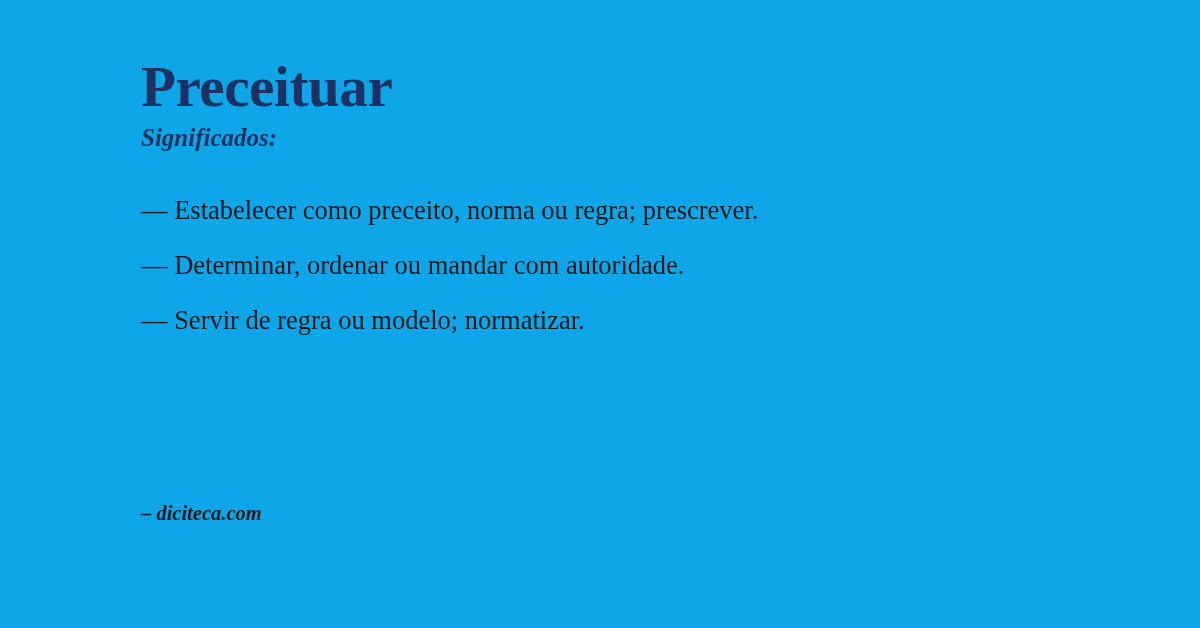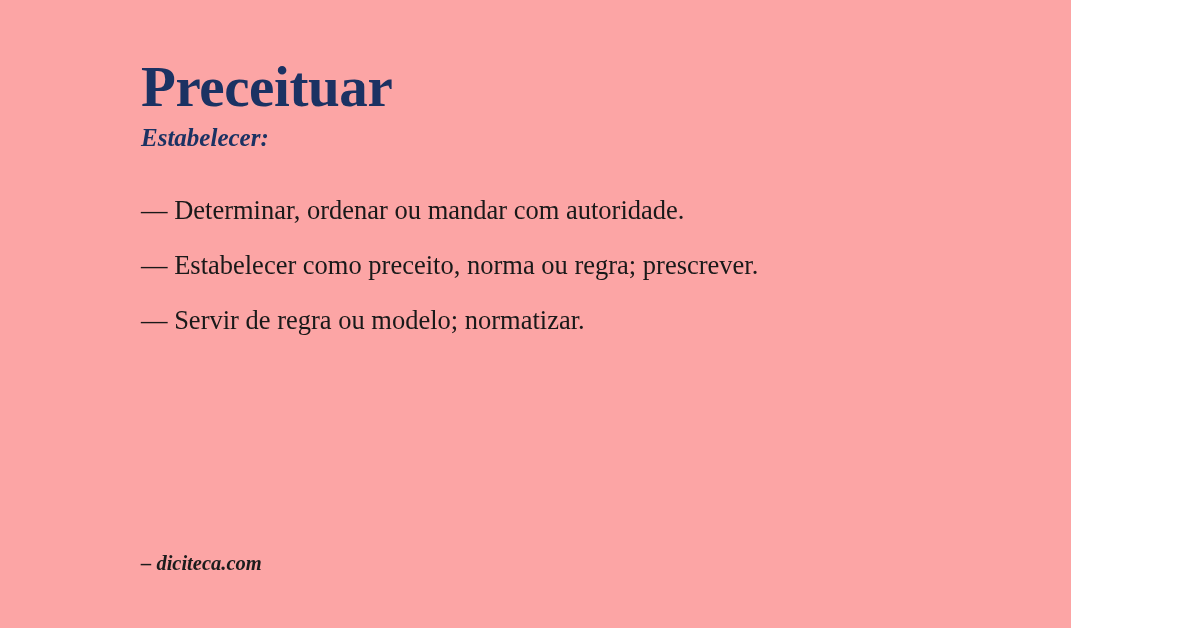--- a/index.html
+++ b/index.html
@@ -11,25 +11,25 @@
     width: 1200px;
     height: 628px;
     background: #ffffff;
     font-family: "Liberation Serif", "DejaVu Serif", serif;
     -webkit-font-smoothing: antialiased;
     overflow: hidden;
   }
 
   .card {
     position: relative;
-    width: 1071px;
+    width: 1200px;
     height: 628px;
     box-sizing: border-box;
     padding: 58px 60px 0 141px;
-    background: #fca5a5;
+    background: #0ea5e9;
   }
 
   .word-title {
     font-family: "Liberation Serif", "DejaVu Serif", serif;
     font-size: 57px;
     font-weight: bold;
     line-height: 1.0;
     color: #1b3263;
     letter-spacing: -0.4px;
     margin: 0;
@@ -66,40 +66,40 @@
     text-indent: 0;
   }
 
   .definition-item:last-child {
     margin-bottom: 8px;
   }
 
   .footer-credit {
     position: absolute;
     left: 141px;
-    top: 551px;
+    top: 501px;
     font-family: "Liberation Serif", "DejaVu Serif", serif;
     font-size: 20.5px;
     font-weight: bold;
     font-style: italic;
     color: #1c1c1c;
     line-height: 1.2;
     white-space: nowrap;
   }
 </style>
 </head>
 <body>
 
 <div class="card">
 
   <h1 class="word-title">Preceituar</h1>
 
-  <div class="meanings-label">Estabelecer:</div>
+  <div class="meanings-label">Significados:</div>
 
   <ul class="definitions">
+    <li class="definition-item">— Estabelecer como preceito, norma ou regra; prescrever.</li>
     <li class="definition-item">— Determinar, ordenar ou mandar com autoridade.</li>
-    <li class="definition-item">— Estabelecer como preceito, norma ou regra; prescrever.</li>
     <li class="definition-item">— Servir de regra ou modelo; normatizar.</li>
   </ul>
 
   <div class="footer-credit">– diciteca.com</div>
 
 </div>
 
 </body></html>

